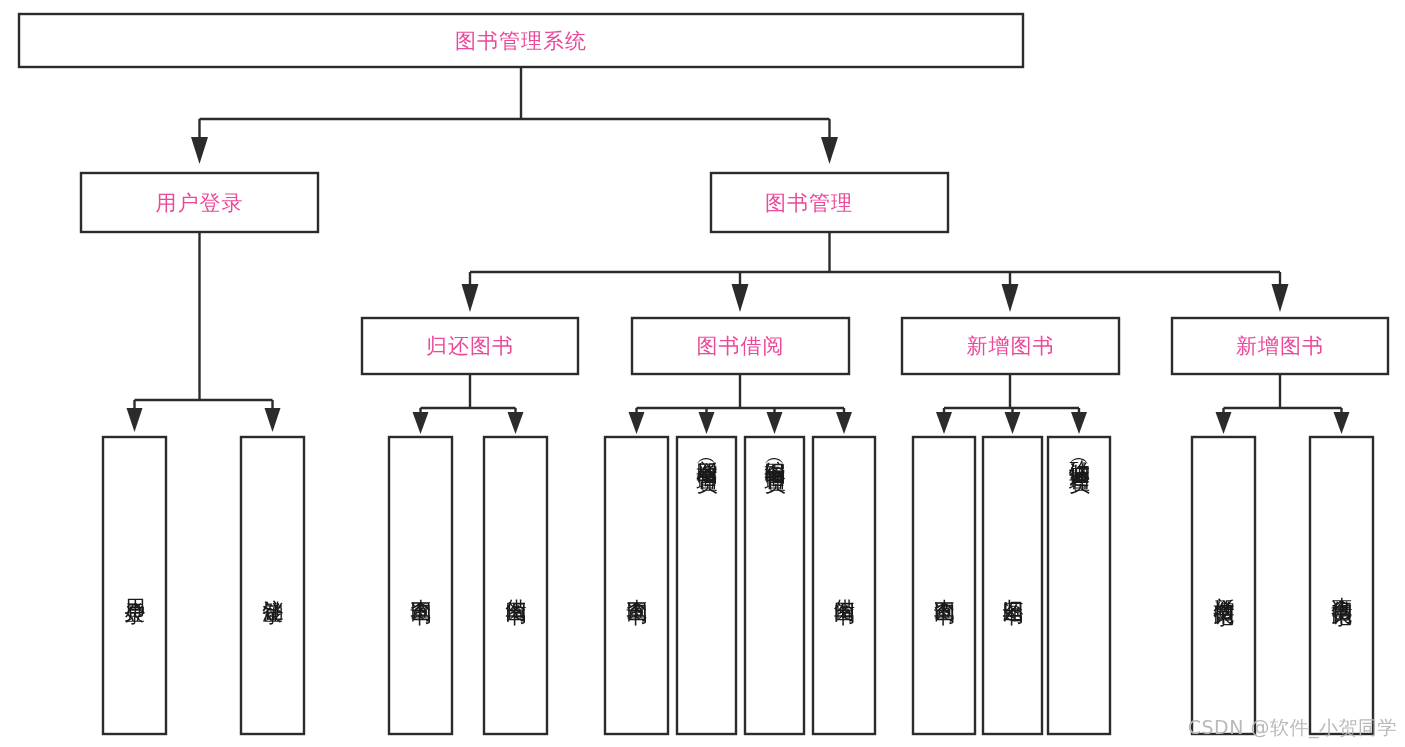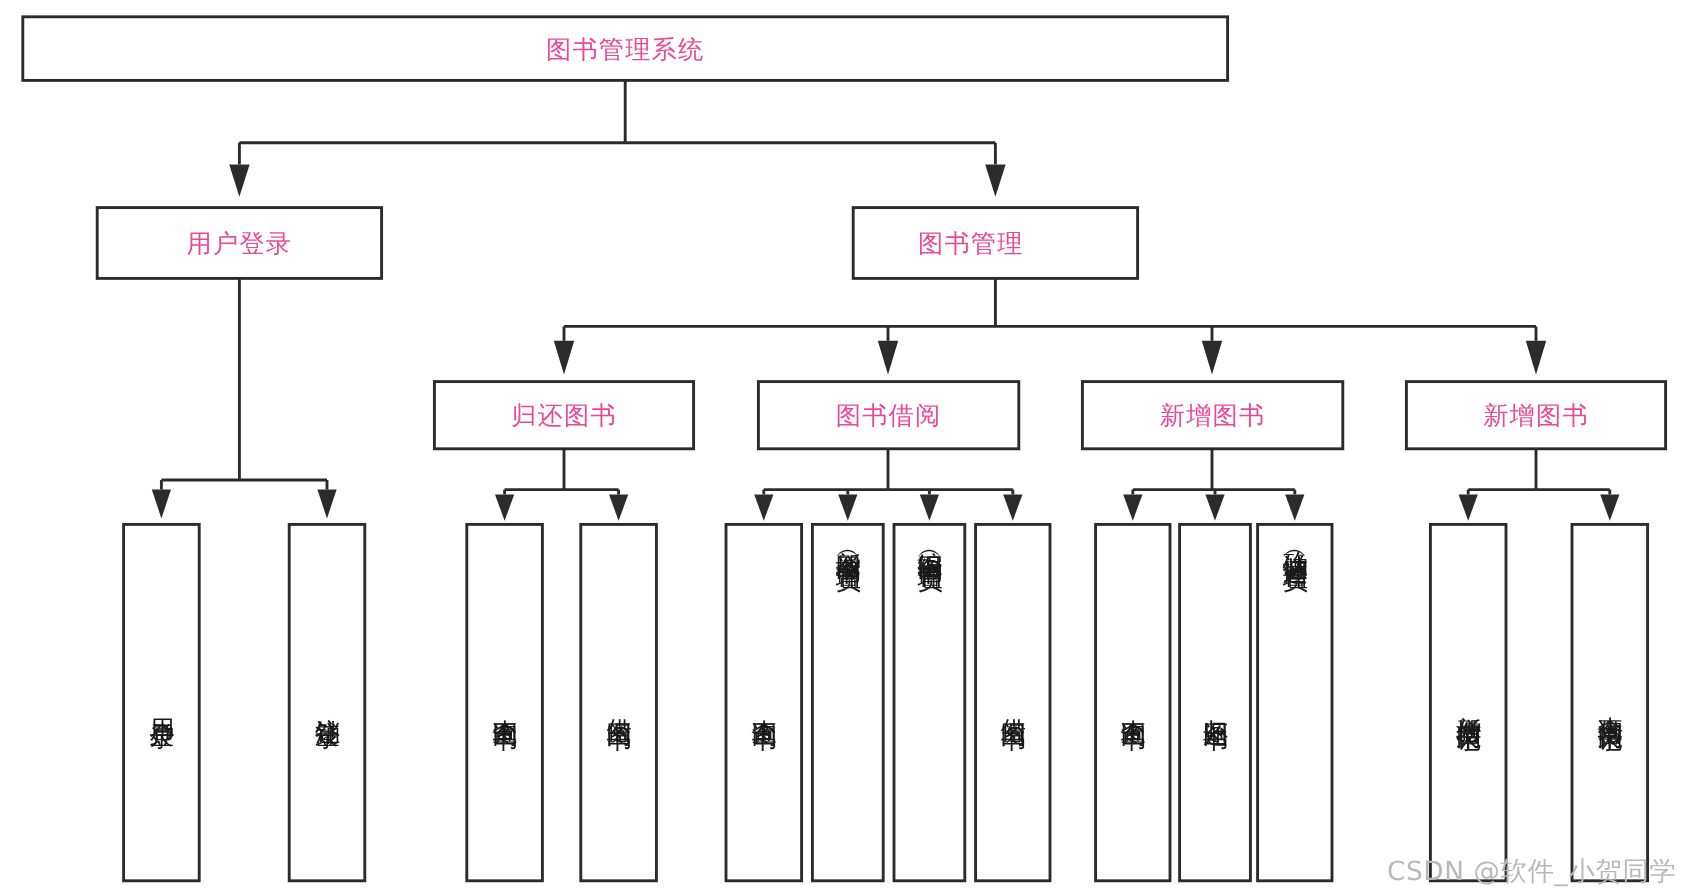--- a/index.html
+++ b/index.html
@@ -71,21 +71,21 @@
     font-size: 21px;
     color: #ec4899;
     letter-spacing: 1px;
     font-family: "DejaVu Sans", "Liberation Sans", sans-serif;
     white-space: nowrap;
   }
   #watermark {
     position: absolute;
     right: 8px;
     bottom: 6px;
-    font-size: 22px;
+    font-size: 19px;
     color: #b9b9b9;
     font-family: "DejaVu Sans", "Liberation Sans", sans-serif;
     white-space: nowrap;
     letter-spacing: 0.5px;
   }
 </style>
 </head>
 <body>
 
 <div id="diagram-root">

